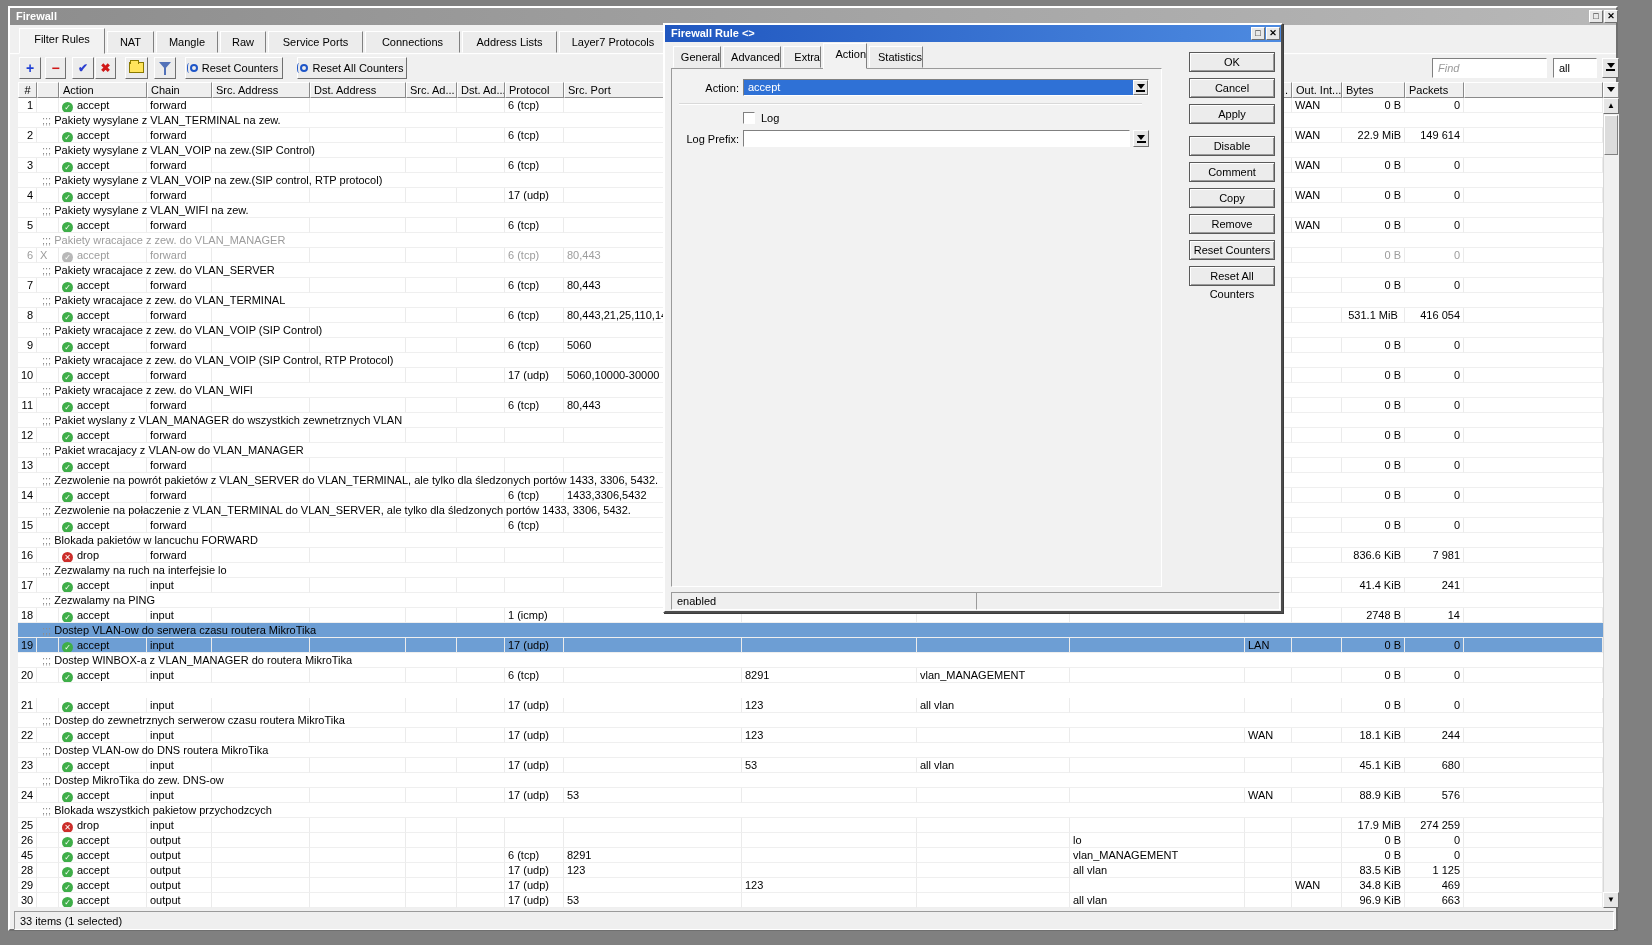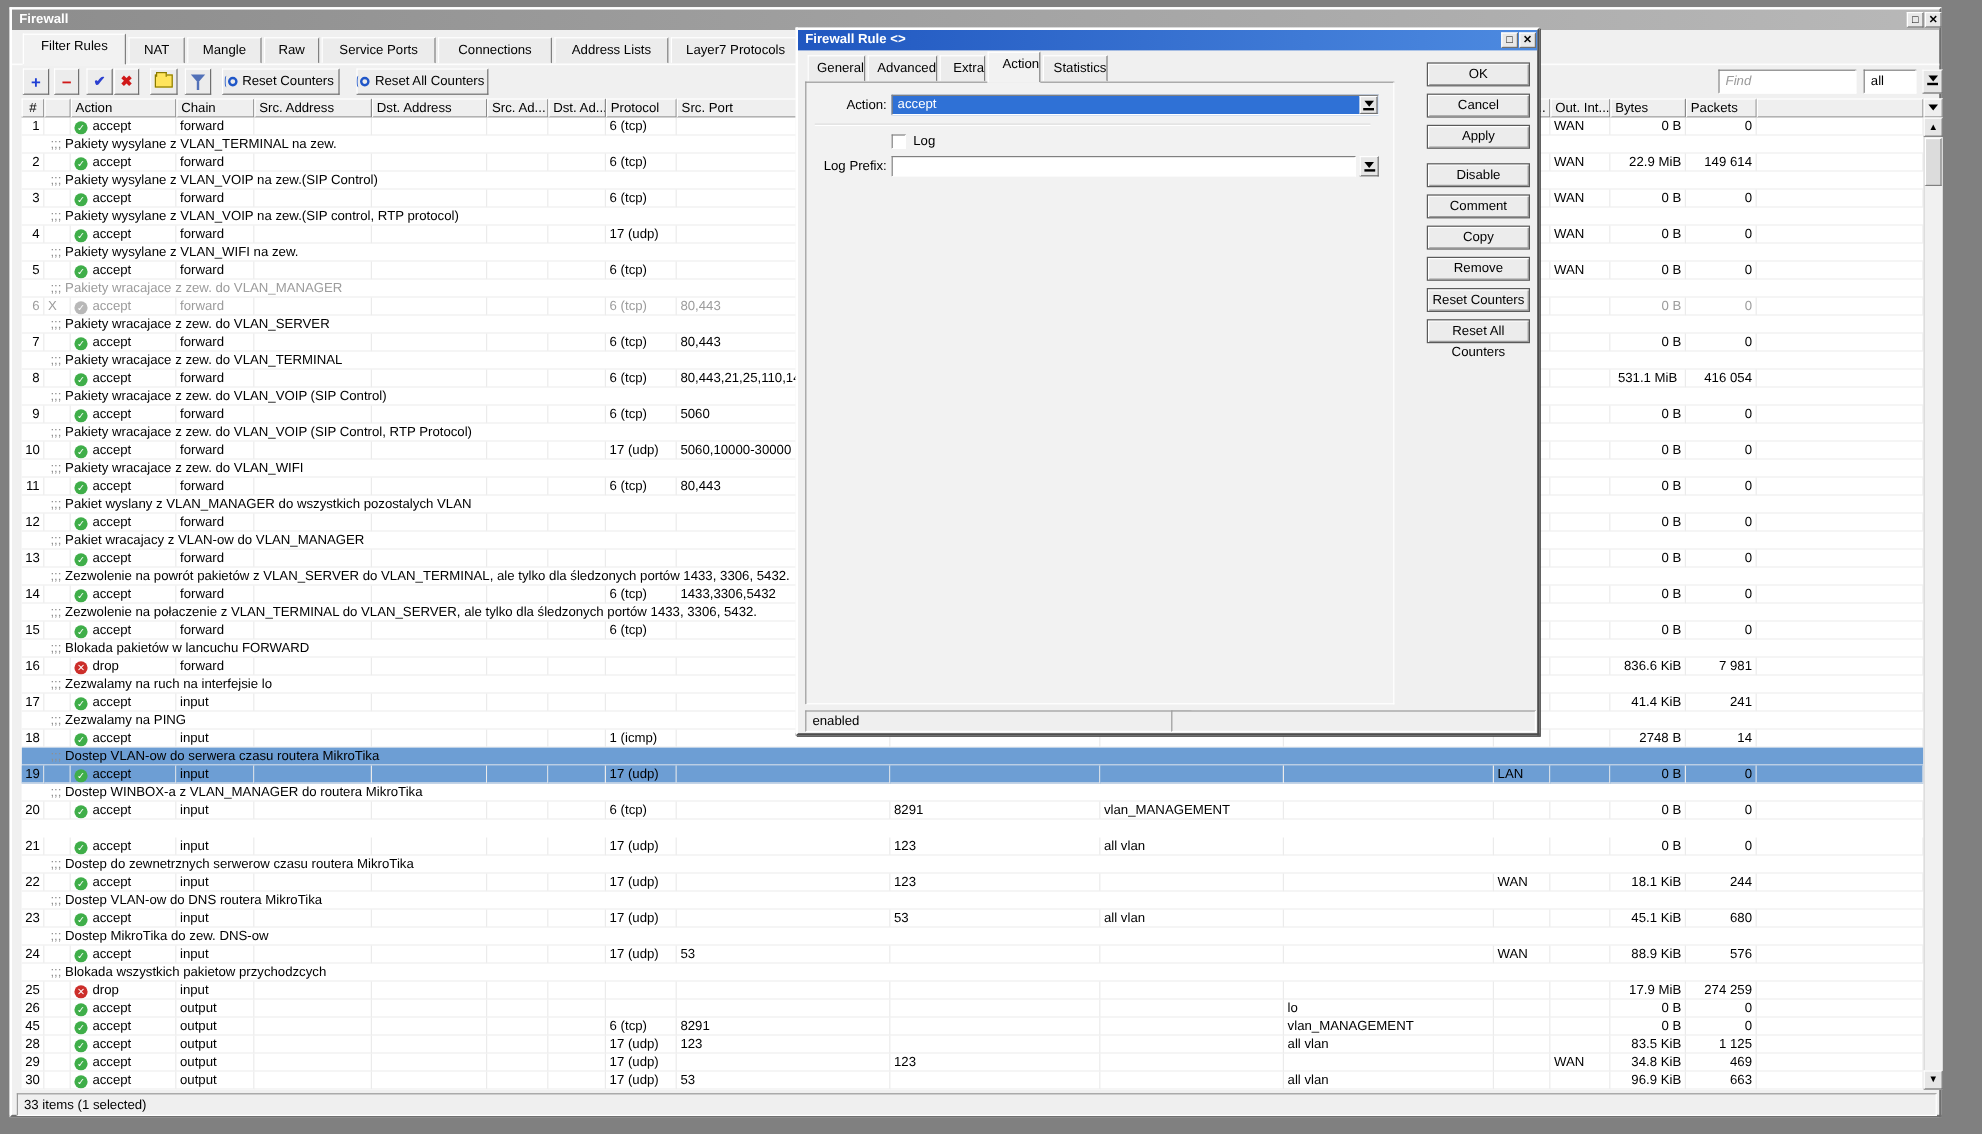--- a/index.html
+++ b/index.html
@@ -376,21 +376,21 @@
         <div class="cell" style="left: 546px; width: 178px;">80,443</div>
         <div class="cell" style="left: 724px; width: 175px;"></div>
         <div class="cell" style="left: 899px; width: 153px;"></div>
         <div class="cell" style="left: 1052px; width: 175px;"></div>
         <div class="cell" style="left: 1227px; width: 47px;"></div>
         <div class="cell" style="left: 1274px; width: 50px;"></div>
         <div class="cell" style="left: 1324px; width: 63px; text-align: right;">0 B</div>
         <div class="cell" style="left: 1387px; width: 59px; text-align: right;">0</div>
         <div class="cell" style="left: 1446px; width: 139px;"></div>
       </div>
-      <div class="row abs comment" style="top: 315px;"><span style="padding-left: 24px;"><span class="cmt-prefix">;;;</span> <span>Pakiet wyslany z VLAN_MANAGER do wszystkich pozostalych VLAN</span></span></div>
+      <div class="row abs comment" style="top: 315px;"><span style="padding-left: 24px;"><span class="cmt-prefix">;;;</span> <span>Pakiet wyslany z VLAN_MANAGER do wszystkich zewnetrznych VLAN</span></span></div>
       <div class="row abs" style="top: 330px;">
         <div class="cell" style="left: 0px; width: 19px; text-align: right;">12</div>
         <div class="cell" style="left: 19px; width: 22px;"></div>
         <div class="cell" style="left: 41px; width: 88px;"><span class="ico" style="background: rgb(63, 174, 73);">✓</span>accept</div>
         <div class="cell" style="left: 129px; width: 65px;">forward</div>
         <div class="cell" style="left: 194px; width: 98px;"></div>
         <div class="cell" style="left: 292px; width: 96px;"></div>
         <div class="cell" style="left: 388px; width: 51px;"></div>
         <div class="cell" style="left: 439px; width: 48px;"></div>
         <div class="cell" style="left: 487px; width: 59px;"></div>

